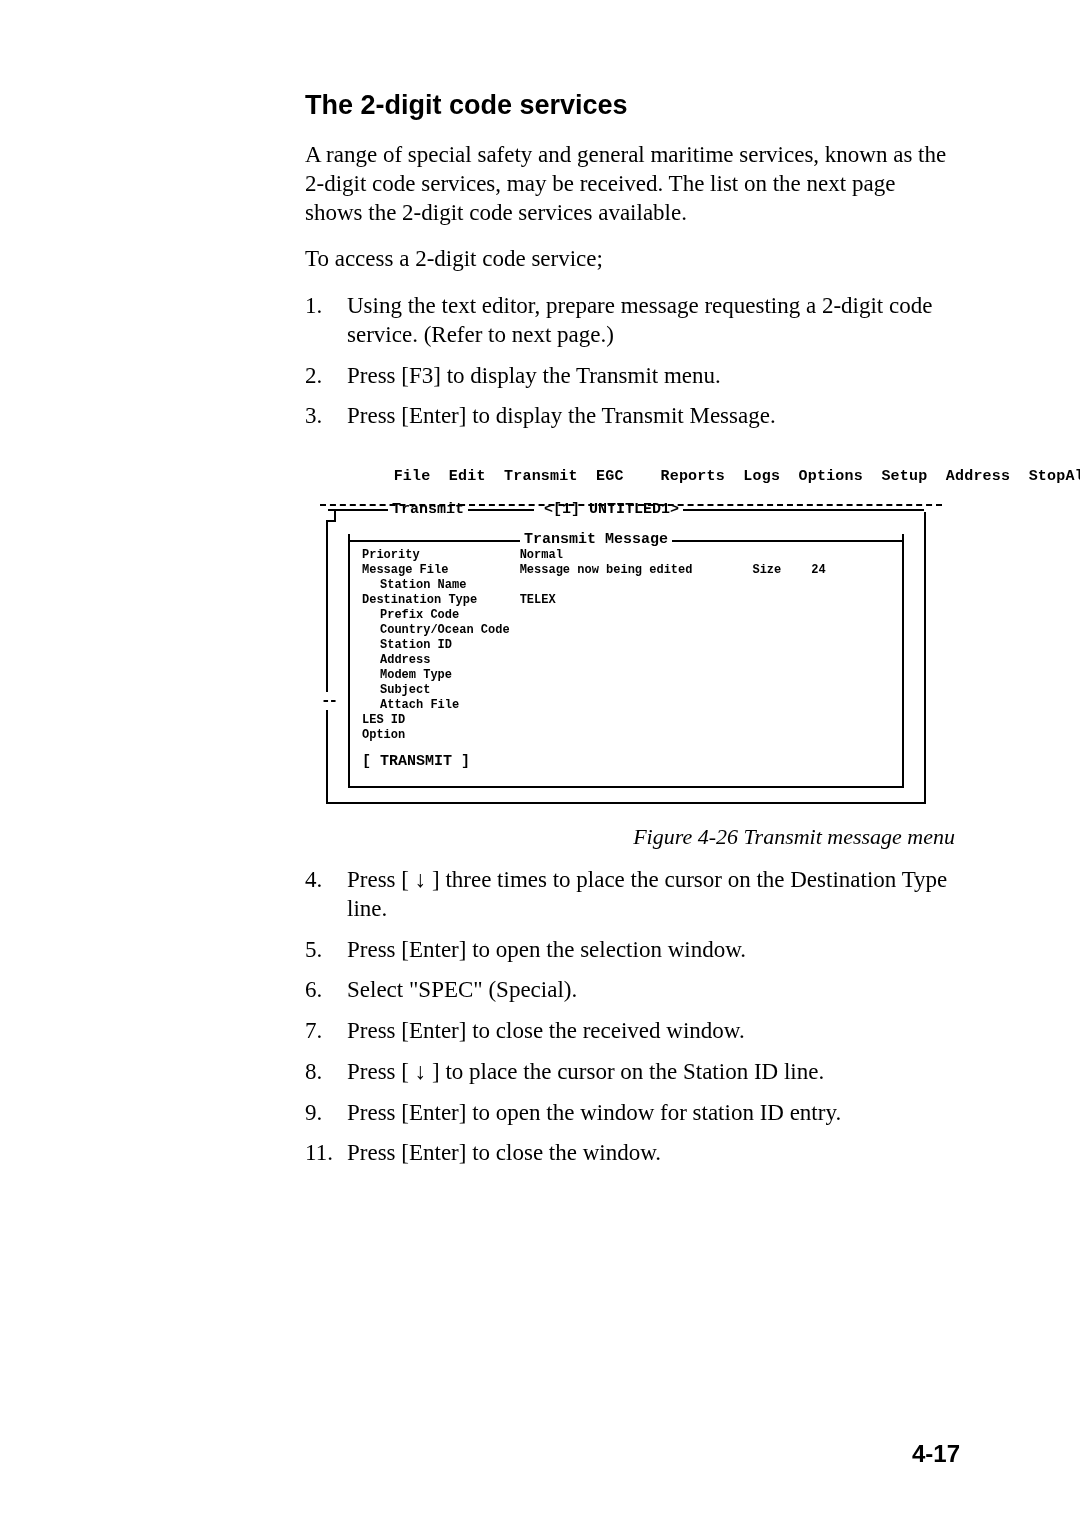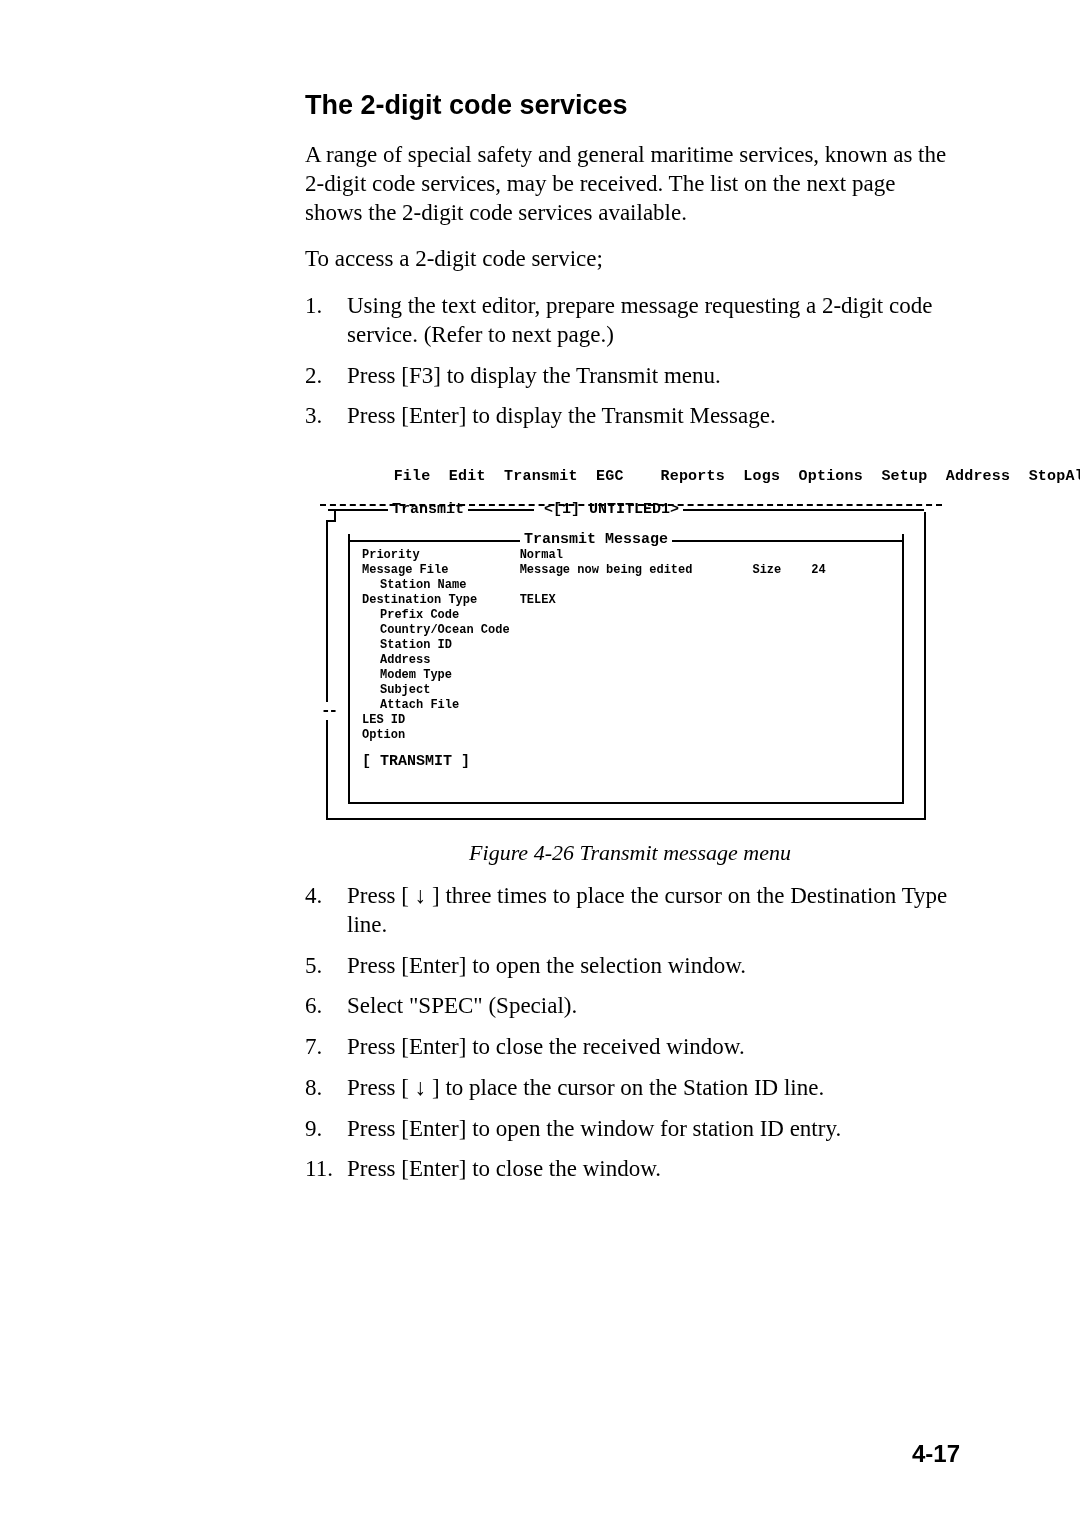--- a/index.html
+++ b/index.html
@@ -87,21 +87,21 @@
       font-weight: bold;
       position: relative;
       top: -1px;
       white-space: nowrap;
     }
     .panel-inner {
       position: relative;
       border: 2px solid #000;
       border-top: none;
       margin: 14px 20px 14px 20px;
-      padding: 14px 12px 32px 12px;
+      padding: 14px 12px 16px 12px;
     }
     .sub-title-line {
       position: absolute;
       top: -2px; left: 0; right: 0;
       display: flex;
       align-items: center;
     }
     .sub-title-line .seg {
       border-top: 2px solid #000;
       flex: 0 0 auto;
@@ -141,21 +141,21 @@
       padding: 0 1px;
     }
     .side-notch-left { left: -8px; top: 62%; }
     .corner-break {
       position: absolute;
       width: 10px; height: 12px;
       background: #fff;
     }
     .corner-tl { top: -2px; left: -2px; border-right: 2px solid #000; border-bottom: 2px solid #000; }
     .figure-caption {
-      text-align: center;
+      text-align: right;
       font-style: italic;
       font-size: 22px;
       margin-top: 6px;
     }
     .page-num {
       position: absolute;
       right: 120px;
       bottom: 60px;
       font-family: Arial, Helvetica, sans-serif;
       font-size: 24px;

